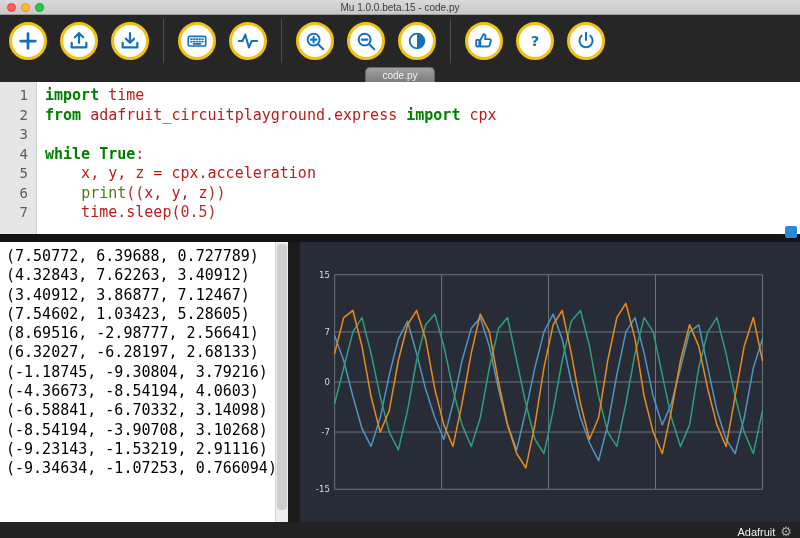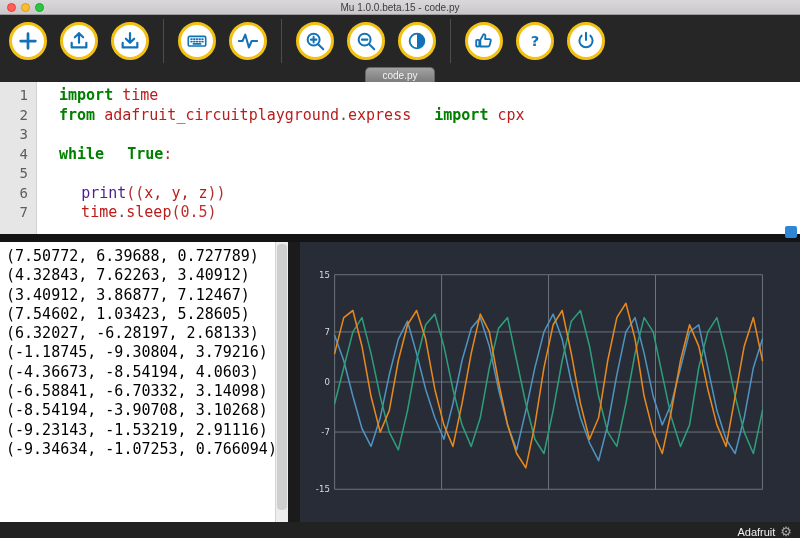--- a/index.html
+++ b/index.html
@@ -34,22 +34,22 @@
 
   
   .editor { height:152px; flex:none; background:#ffffff; position:relative; overflow:hidden;
             font-family:"DejaVu Sans Mono", monospace; padding-top:4px; }
   .editor::before { content:""; position:absolute; left:0; top:0; bottom:0; width:36px;
                     background:#e6e6e6; border-right:1px solid #d2d2d2; }
   .code-line { display:flex; line-height:19.5px; position:relative; }
   .line-num { width:36px; flex:none; text-align:right; padding-right:8px; color:#5d5d5d;
               font-size:14px; }
   .line-code { padding-left:9px; white-space:pre; font-size:15px; color:#111; }
-  .tok-kw      { color:#008000; font-weight:bold;margin-left:14px; }
-  .tok-builtin { color:#4c1d95;text-align:right; }
+  .tok-kw      { color:#008000; font-weight:bold; }
+  .tok-builtin { color:#4d7c0f;text-align:right; }
   .tok-num     { color:#c23030;text-align:right; }
   .tok-punct   { color:#b03030; }
   .tok-op      { color:#555; }
   .tok-pl      { color:#b91c1c; }
 
   
   .hsplit { height:8px; flex:none; background:#141414; position:relative; }
   .split-indicator { position:absolute; right:3px; top:-8px; width:12px; height:12px;
                      background:#2f86d6; border-radius:2px; }
 
@@ -179,20 +179,21 @@
         <div class="code-line">
           <span class="line-num">3</span>
           <span class="line-code"></span>
         </div>
         <div class="code-line">
           <span class="line-num">4</span>
           <span class="line-code"><span class="tok-kw">while</span><span class="tok-pl"> </span><span class="tok-kw">True</span><span class="tok-punct">:</span></span>
         </div>
         <div class="code-line">
           <span class="line-num">5</span>
+          <span class="line-code"><span class="tok-pl">    x, y, z = cpx</span><span class="tok-op">.</span><span class="tok-pl">acceleration</span></span>
         </div>
         <div class="code-line">
           <span class="line-num">6</span>
           <span class="line-code"><span class="tok-pl">    </span><span class="tok-builtin">print</span><span class="tok-punct">((</span><span class="tok-pl">x, y, z</span><span class="tok-punct">))</span></span>
         </div>
         <div class="code-line">
           <span class="line-num">7</span>
           <span class="line-code"><span class="tok-pl">    time</span><span class="tok-op">.</span><span class="tok-pl">sleep</span><span class="tok-punct">(</span><span class="tok-num">0.5</span><span class="tok-punct">)</span></span>
         </div>
       </div>
@@ -202,20 +203,21 @@
     <div class="split-indicator"></div>
   </div>
 
   <div class="bottom">
     <div class="repl">
       <div id="repl-lines">
           <div class="repl-line">(7.50772, 6.39688, 0.727789)</div>
           <div class="repl-line">(4.32843, 7.62263, 3.40912)</div>
           <div class="repl-line">(3.40912, 3.86877, 7.12467)</div>
           <div class="repl-line">(7.54602, 1.03423, 5.28605)</div>
+          <div class="repl-line">(8.69516, -2.98777, 2.56641)</div>
           <div class="repl-line">(6.32027, -6.28197, 2.68133)</div>
           <div class="repl-line">(-1.18745, -9.30804, 3.79216)</div>
           <div class="repl-line">(-4.36673, -8.54194, 4.0603)</div>
           <div class="repl-line">(-6.58841, -6.70332, 3.14098)</div>
           <div class="repl-line">(-8.54194, -3.90708, 3.10268)</div>
           <div class="repl-line">(-9.23143, -1.53219, 2.91116)</div>
           <div class="repl-line">(-9.34634, -1.07253, 0.766094)</div>
         </div>
       <div class="repl-scroll">
         <div class="repl-thumb"></div>

